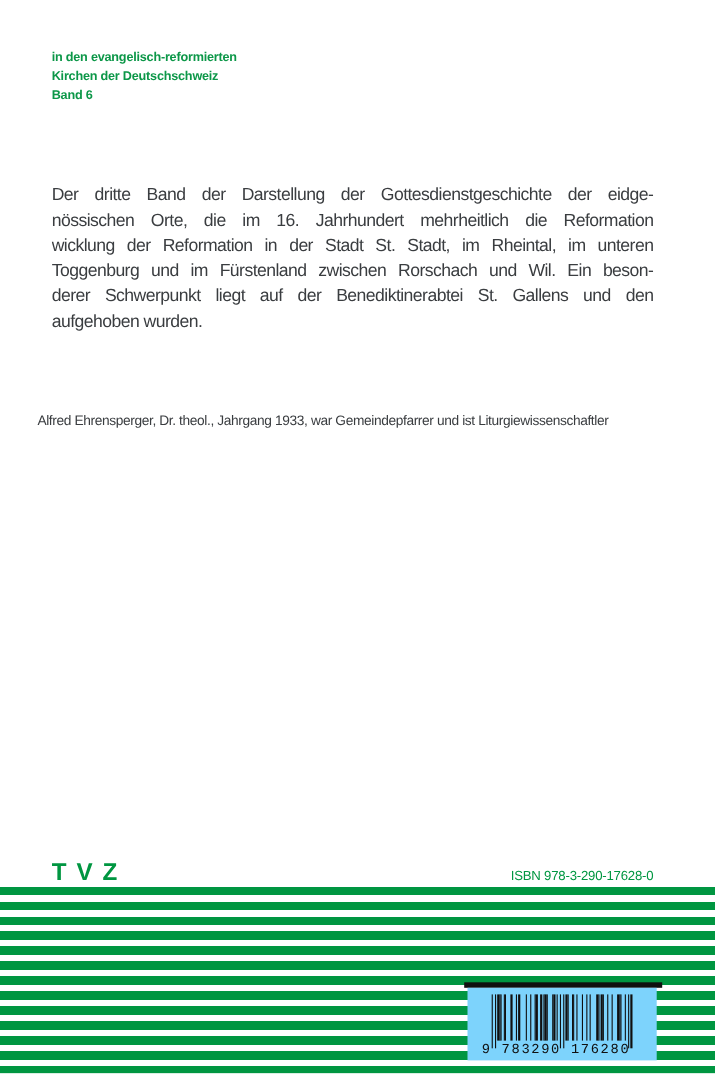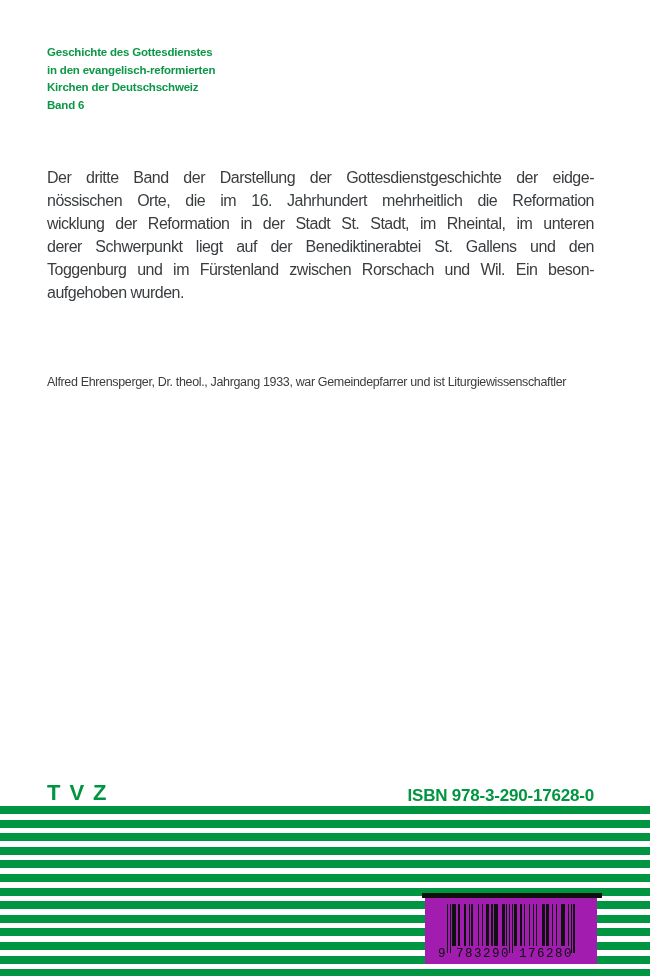--- a/index.html
+++ b/index.html
@@ -27,82 +27,81 @@
     color:var(--ink);font-size:16px;line-height:23px;letter-spacing:-0.5px;
     overflow:hidden;
   }
   .blurb .line{
     height:23px;overflow:hidden;white-space:normal;
     text-align:justify;text-align-last:justify;-moz-text-align-last:justify;
   }
   .blurb .line.last{text-align-last:left;-moz-text-align-last:left;}
   
   .author{
-    position:absolute;left:47px;top:372px;width:580px;
+    position:absolute;left:34px;top:372px;width:580px;
     color:var(--ink);font-size:12.5px;line-height:21px;letter-spacing:-0.35px;
   }
   .author .line{white-space:nowrap;}
   
   .tvz{
     position:absolute;left:47px;top:782px;
     color:var(--green);font-size:22px;font-weight:bold;letter-spacing:9px;
     line-height:22px;
   }
   .isbn{
     position:absolute;right:56px;top:787px;
-    color:var(--green);font-size:17px;font-weight:bold;letter-spacing:-0.2px;
+    color:var(--green);font-size:12px;font-weight:normal;letter-spacing:-0.2px;
     line-height:18px;white-space:nowrap;padding-left:38px;
   }
   
   .stripes{
     position:absolute;left:0;top:806px;width:650px;height:170px;
     background:repeating-linear-gradient(180deg,
       var(--green) 0px, var(--green) 8px,
       #ffffff 8px, #ffffff 13.6px);
   }
   
   .barcode-topbar{
     position:absolute;left:422px;top:893px;width:180px;height:5px;
     background:var(--bar-ink);
   }
   .barcode-box{
     position:absolute;left:425px;top:898px;width:172px;height:66px;
-    background:#a21caf;
+    background:#7dd3fc;
   }
   .bars{
     position:absolute;left:22px;top:6px;height:50px;
     display:flex;align-items:flex-start;
   }
   .bars .module{flex:none;width:1.35px;}
   .bars .module.on{background:var(--bar-ink);}
   .barcode-digits{
     position:absolute;left:13px;top:49px;
     font-family:"Liberation Mono",monospace;
     color:var(--bar-ink);font-size:12.5px;letter-spacing:1.5px;
     white-space:nowrap;line-height:14px;
   }
 </style>
 </head>
 <body>
 
 <div class="page">
 
   <div class="series">
-    <div class="line">Geschichte des Gottesdienstes</div>
     <div class="line">in den evangelisch-reformierten</div>
     <div class="line">Kirchen der Deutschschweiz</div>
     <div class="line">Band 6</div>
   </div>
 
   <div class="blurb">
     <div class="line">Der dritte Band der Darstellung der Gottesdienstgeschichte der eidge-</div>
     <div class="line">nössischen Orte, die im 16. Jahrhundert mehrheitlich die Reformation</div>
     <div class="line">wicklung der Reformation in der Stadt St. Stadt, im Rheintal, im unteren</div>
+    <div class="line">Toggenburg und im Fürstenland zwischen Rorschach und Wil. Ein beson-</div>
     <div class="line">derer Schwerpunkt liegt auf der Benediktinerabtei St. Gallens und den</div>
-    <div class="line">Toggenburg und im Fürstenland zwischen Rorschach und Wil. Ein beson-</div>
     <div class="line last">aufgehoben wurden.</div>
   </div>
 
   <div class="author">
     <div class="line">Alfred Ehrensperger, Dr. theol., Jahrgang 1933, war Gemeindepfarrer und ist Liturgiewissenschaftler</div>
   </div>
 
   <div class="tvz">TVZ</div>
 
   <div class="isbn">ISBN 978-3-290-17628-0</div>

